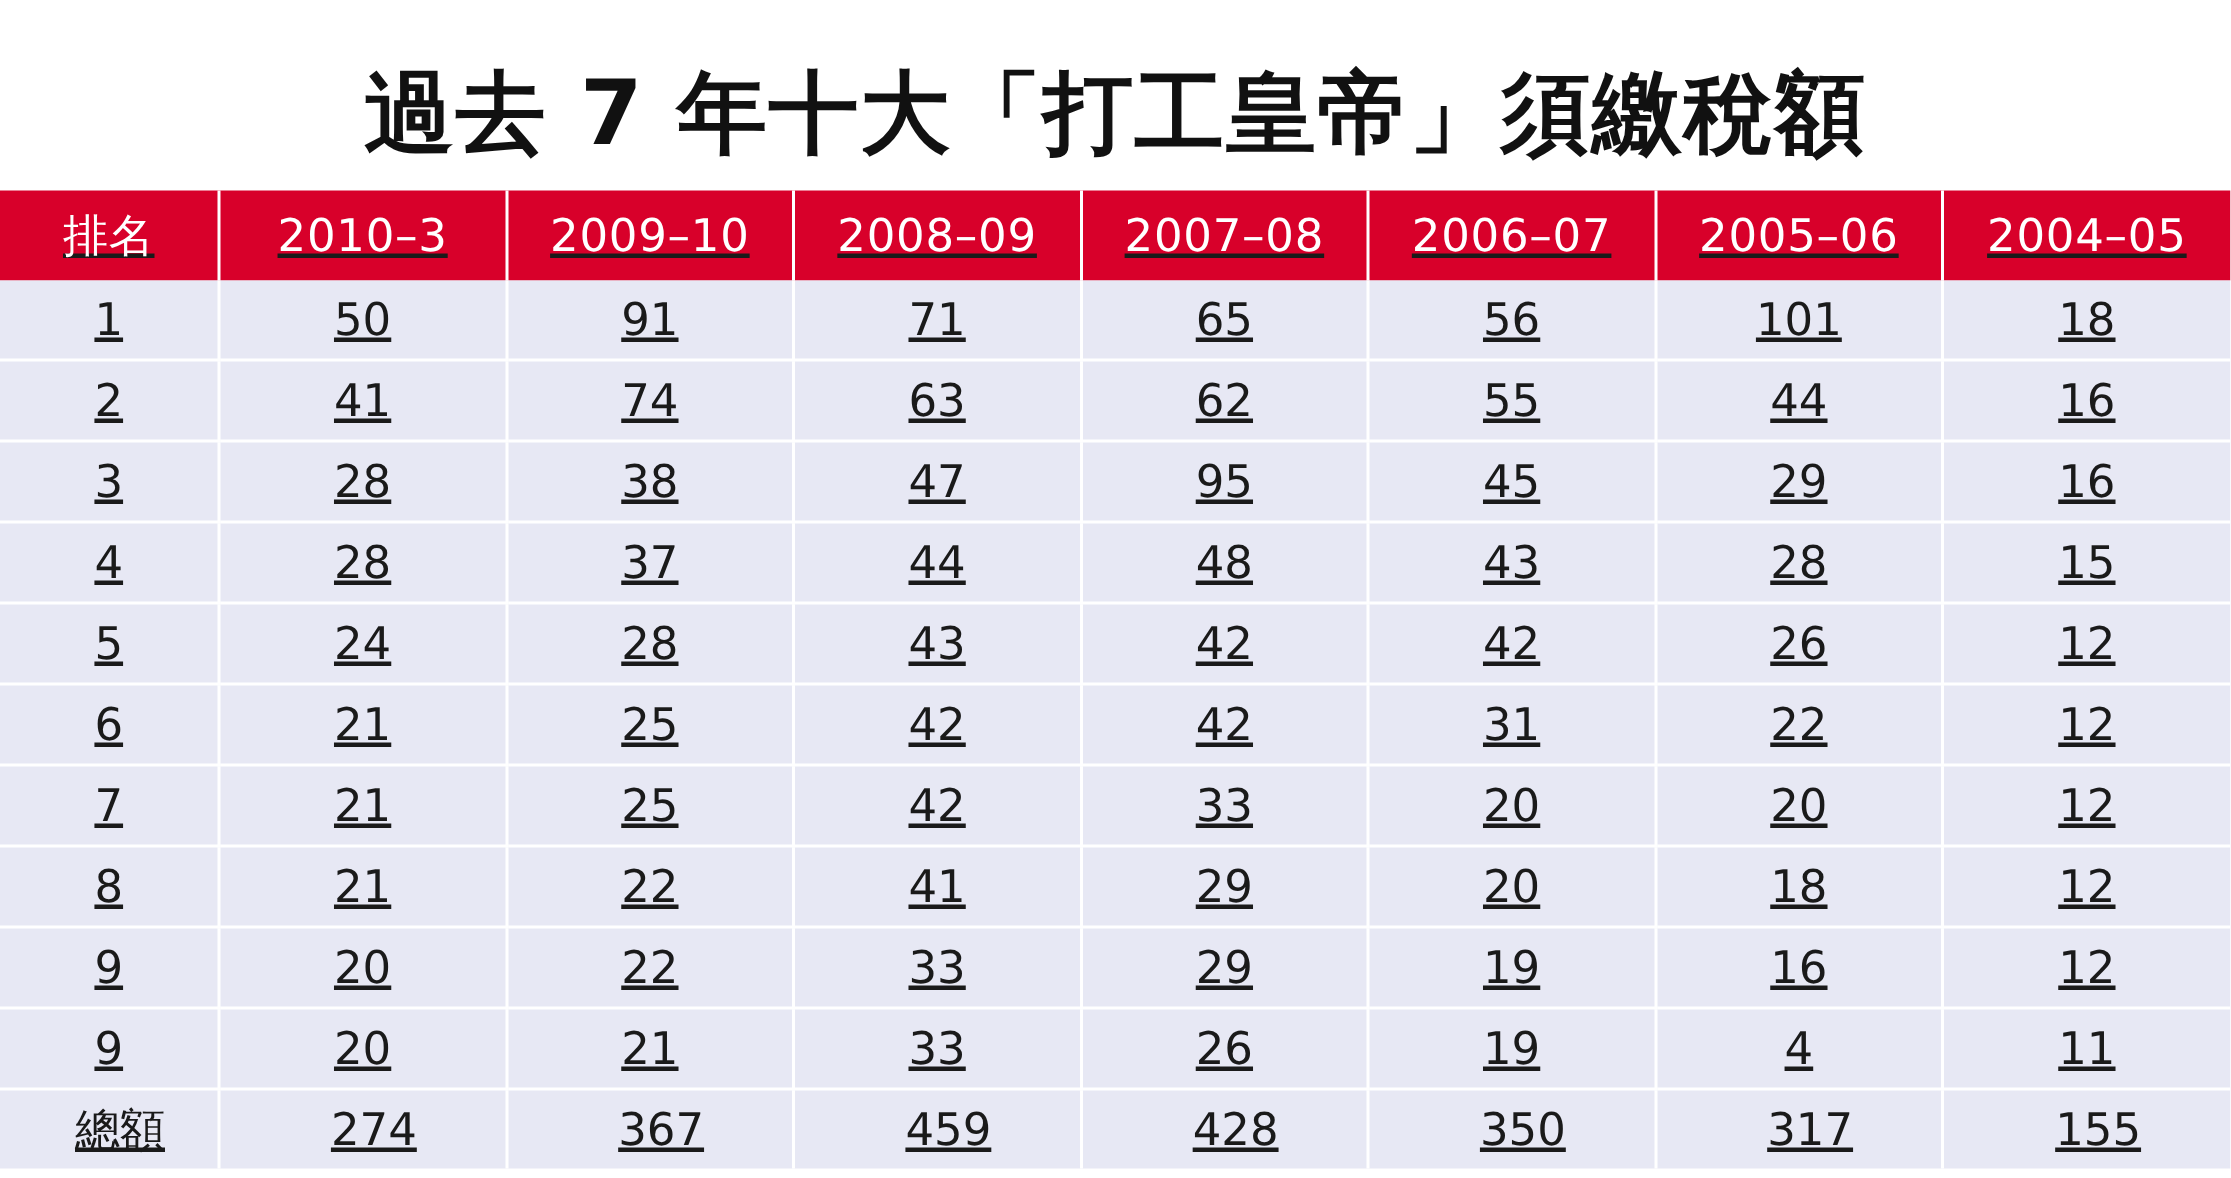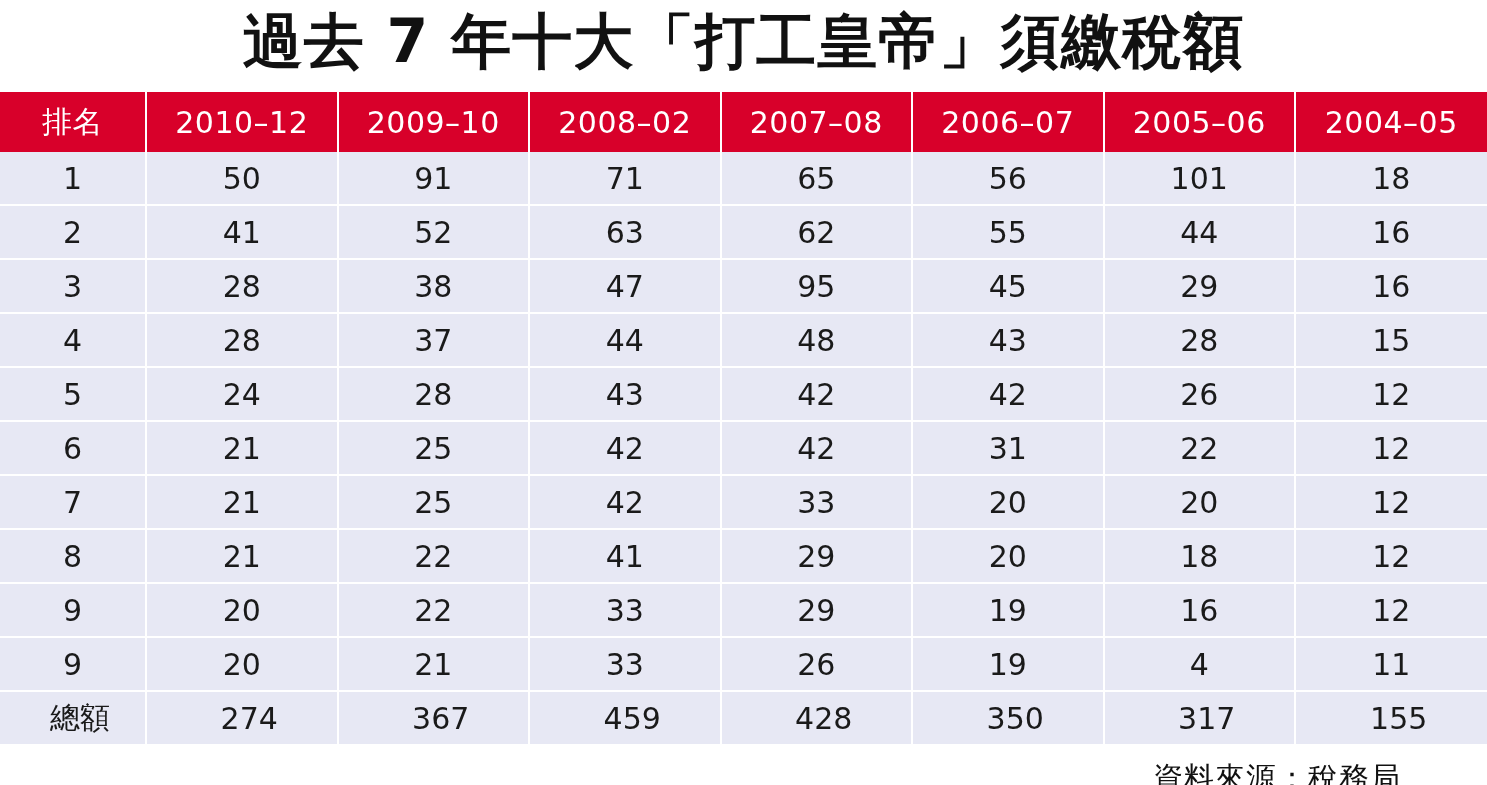--- a/index.html
+++ b/index.html
@@ -21,20 +21,21 @@
     box-sizing: border-box;
   }
   
   .title-row {
     display: flex;
     align-items: baseline;
     justify-content: center;
     padding: 8px 0 6px 0;
     height: 92px;
     box-sizing: border-box;
+    margin-top: 35px;
   }
   .main-title {
     font-size: 60px;
     font-weight: bold;
     letter-spacing: 1px;
     color: #111111;
     line-height: 1.1;
     white-space: nowrap;
     font-family: "DejaVu Sans", "Liberation Sans", sans-serif;
   }
@@ -43,20 +44,21 @@
     color: #222222;
     margin-left: 48px;
     white-space: nowrap;
     letter-spacing: 1px;
   }
   
   table.tax-table {
     border-collapse: collapse;
     width: 1186px;
     table-layout: fixed;
+    text-decoration: underline;
   }
   table.tax-table thead th {
     background: #d8002a;
     color: #ffffff;
     font-size: 30px;
     font-weight: normal;
     height: 58px;
     letter-spacing: 0.5px;
     border-right: 2px solid #ffffff;
     text-align: center;
@@ -115,23 +117,23 @@
         <col class="yr-col">
         <col class="yr-col">
         <col class="yr-col">
       <col class="yr-col">
         <col class="yr-col">
         <col class="yr-col">
     </colgroup>
     <thead>
       <tr>
         <th>排名</th>
-        <th>2010–12</th>
+        <th>2010–3</th>
         <th>2009–10</th>
-        <th>2008–02</th>
+        <th>2008–09</th>
         <th>2007–08</th>
         <th>2006–07</th>
         <th>2005–06</th>
         <th>2004–05</th>
       </tr>
     </thead>
     <tbody>
 
       <tr>
         <td>1</td>
@@ -140,21 +142,21 @@
         <td>71</td>
         <td>65</td>
         <td>56</td>
         <td>101</td>
         <td>18</td>
       </tr>
 
       <tr>
         <td>2</td>
         <td>41</td>
-        <td>52</td>
+        <td>74</td>
         <td>63</td>
         <td>62</td>
         <td>55</td>
         <td>44</td>
         <td>16</td>
       </tr>
 
       <tr>
         <td>3</td>
         <td>28</td>

